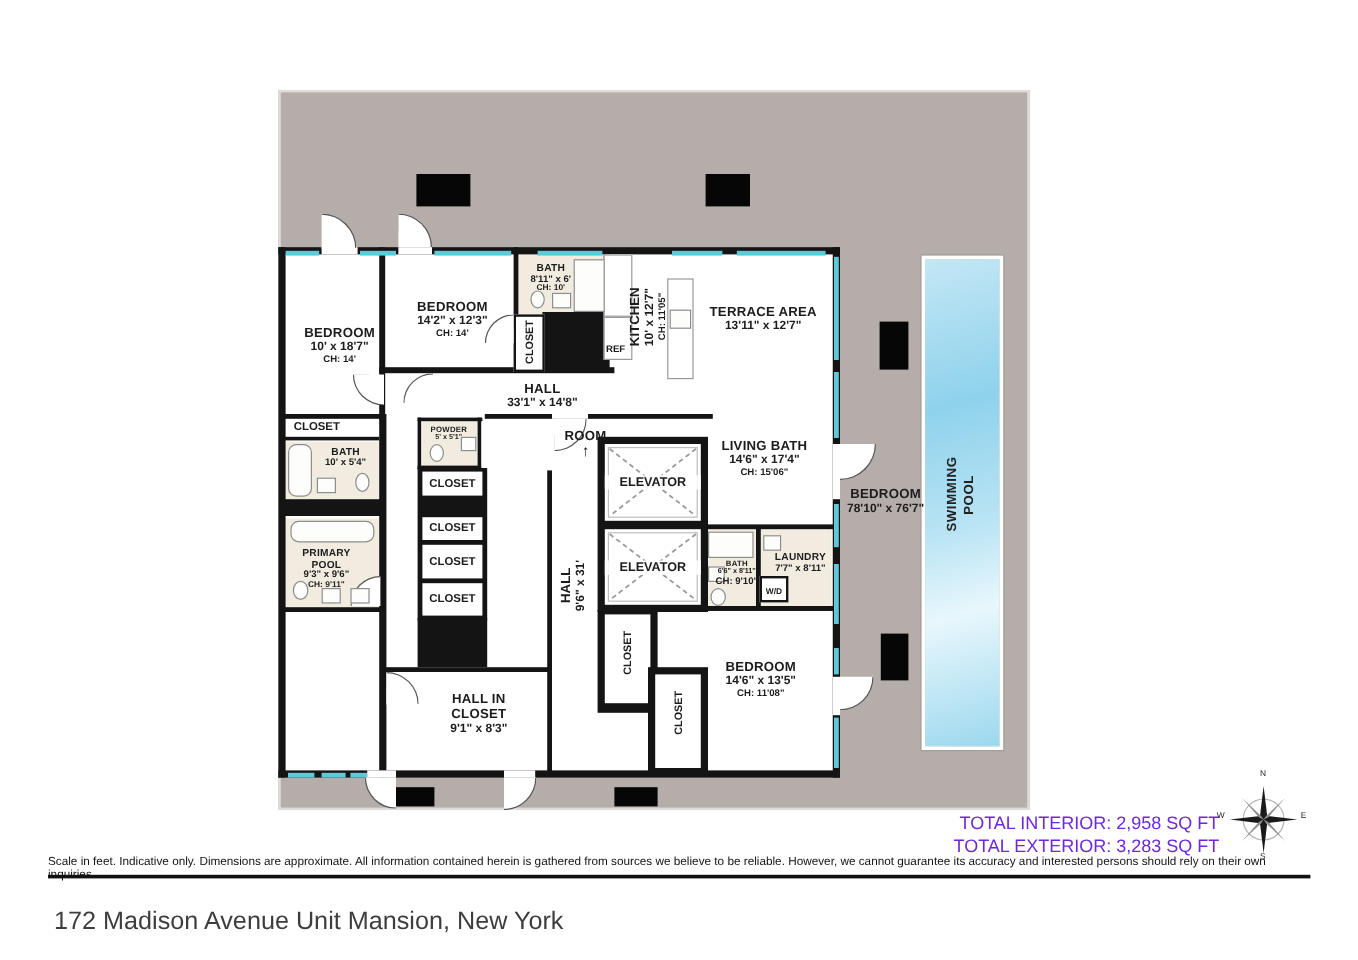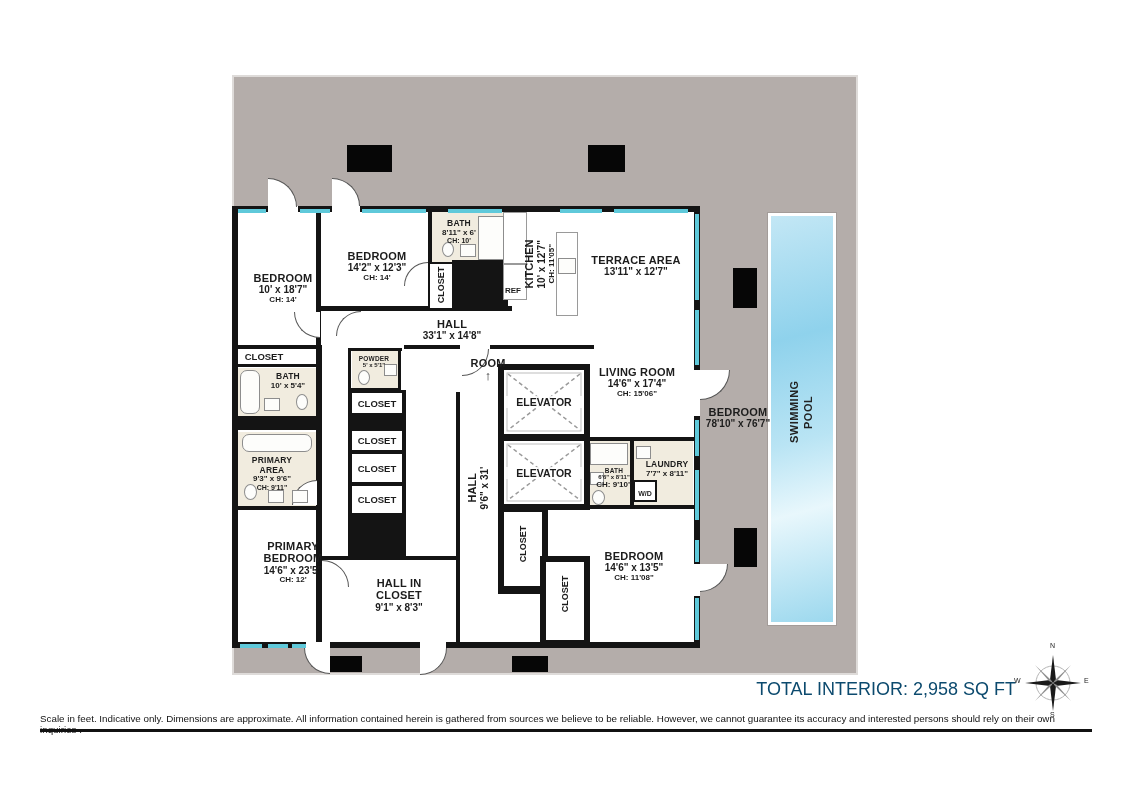--- a/index.html
+++ b/index.html
@@ -37,21 +37,21 @@
   .vclo{position:absolute;transform:translate(-50%,-50%) rotate(180deg);writing-mode:vertical-rl;font-size:9px;font-weight:700;color:#1c1c1c;}
   .hclo{position:absolute;transform:translate(-50%,-50%);font-size:9.5px;font-weight:700;color:#1c1c1c;white-space:nowrap;}
   .pool{position:absolute;left:768px;top:213px;width:68px;height:412px;background:linear-gradient(165deg,#c3e7f5 0%,#8fd2ec 30%,#b9e4f4 55%,#e8f7fc 72%,#9cd8ee 100%);border:3px solid #ffffff;box-shadow:0 0 0 1px #a39c99;box-sizing:border-box;}
   .pool-lbl{position:absolute;transform:translate(-50%,-50%) rotate(180deg);writing-mode:vertical-rl;height:86px;font-size:11px;font-weight:700;letter-spacing:.5px;color:#222;text-align:center;line-height:1.3;}
   .entry-arrow{display:block;font-size:13px;line-height:1;}
   
   .elev-cell{position:absolute;background:#fff;}
   .elev-cell svg{position:absolute;left:0;top:0;}
   .elev-lbl{position:absolute;left:0;right:0;top:50%;transform:translateY(-50%);text-align:center;font-size:10.5px;font-weight:700;color:#1c1c1c;background:rgba(255,255,255,.85);}
   
-  .totals{position:absolute;left:640px;top:678px;width:376px;text-align:right;font-size:18px;color:#0c4a6e;line-height:1.24;}
+  .totals{position:absolute;left:640px;top:678px;width:376px;text-align:right;font-size:15px;color:#6d28d9;line-height:1.24;}
   .disclaimer{position:absolute;left:40px;top:713px;width:1052px;font-size:9.8px;color:#131313;}
   .rule{position:absolute;left:40px;top:729px;width:1052px;height:3px;background:#111;}
   .address{position:absolute;left:45px;top:756px;font-size:21px;color:#3d3d3d;}
   .compass{position:absolute;left:1016px;top:645px;width:74px;height:76px;}
   .compass .pt{position:absolute;font-size:7px;color:#222;font-weight:400;}
   .counter{position:absolute;background:#fff;border:1px solid #9a9a9a;box-sizing:border-box;}
   .reflbl{position:absolute;font-size:8px;font-weight:700;color:#1c1c1c;}
   .wdbox{position:absolute;background:#fff;border:2px solid #141414;box-sizing:border-box;text-align:center;}
   .wdbox span{font-size:7px;font-weight:700;color:#1c1c1c;line-height:20px;}
 </style>
@@ -245,41 +245,36 @@
   <div class="lbl sm" style="left:288px;top:381px;">
     <span class="nm">BATH</span>
     <span class="dm">10' x 5'4"</span>
   </div>
   <div class="lbl xs" style="left:374px;top:362px;">
     <span class="nm">POWDER</span>
     <span class="dm">5' x 5'1"</span>
   </div>
   <div class="vclo" style="left:441px;top:285px;">CLOSET</div>
   <div class="lbl" style="left:637px;top:382px;">
-    <span class="nm">LIVING ROOM</span>
+    <span class="nm">LIVING BATH</span>
     <span class="dm">14'6" x 17'4"</span>
     <span class="ch">CH: 15'06"</span>
   </div>
   <div class="vlbl" style="left:478px;top:488px;">
     <span class="nm">HALL</span>
     <span class="dm">9'6" x 31'</span>
   </div>
   <div class="hclo" style="left:377px;top:403px;">CLOSET</div>
   <div class="hclo" style="left:377px;top:440px;">CLOSET</div>
   <div class="hclo" style="left:377px;top:468px;">CLOSET</div>
   <div class="hclo" style="left:377px;top:499px;">CLOSET</div>
   <div class="lbl sm wr" style="left:272px;top:474px;width:62px;">
-    <span class="nm">PRIMARY AREA</span>
+    <span class="nm">PRIMARY POOL</span>
     <span class="dm">9'3" x 9'6"</span>
     <span class="ch">CH: 9'11"</span>
-  </div>
-  <div class="lbl wr" style="left:293px;top:562px;width:94px;">
-    <span class="nm">PRIMARY BEDROOM</span>
-    <span class="dm">14'6" x 23'5"</span>
-    <span class="ch">CH: 12'</span>
   </div>
   <div class="lbl wr" style="left:399px;top:595px;width:72px;">
     <span class="nm">HALL IN CLOSET</span>
     <span class="dm">9'1" x 8'3"</span>
   </div>
   <div class="lbl xs" style="left:614px;top:478px;">
     <span class="nm">BATH</span>
     <span class="dm">6'6" x 8'11"</span>
     <span class="ch">CH: 9'10"</span>
   </div>
@@ -294,20 +289,21 @@
     <span class="dm">14'6" x 13'5"</span>
     <span class="ch">CH: 11'08"</span>
   </div>
   <div class="lbl" style="left:738px;top:418px;">
     <span class="nm">BEDROOM</span>
     <span class="dm">78'10" x 76'7"</span>
   </div>
 
   <div class="totals">
     <div>TOTAL INTERIOR: 2,958 SQ FT</div>
+    <div>TOTAL EXTERIOR: 3,283 SQ FT</div>
   </div>
 
   <div class="compass">
     <svg width="74" height="76" viewBox="0 0 74 76">
       <circle cx="37" cy="38" r="17" fill="none" stroke="#b5b5b5" stroke-width="1"></circle>
       <polygon points="37,10 40,35 37,38 34,35" fill="#1a1a1a"></polygon>
       <polygon points="37,66 34,41 37,38 40,41" fill="#1a1a1a"></polygon>
       <polygon points="9,38 34,35 37,38 34,41" fill="#1a1a1a"></polygon>
       <polygon points="65,38 40,41 37,38 40,35" fill="#1a1a1a"></polygon>
       <polygon points="19,20 35,35 37,38 33,36" fill="#8d8d8d"></polygon>
@@ -317,14 +313,15 @@
     </svg>
     <span class="pt" style="left:34px;top:-3px;">N</span>
     <span class="pt" style="left:68px;top:32px;">E</span>
     <span class="pt" style="left:34px;top:66px;">S</span>
     <span class="pt" style="left:-2px;top:32px;">W</span>
   </div>
 
   <div class="disclaimer">Scale in feet. Indicative only. Dimensions are approximate. All information contained herein is gathered from sources we believe to be reliable. However, we cannot guarantee its accuracy and interested persons should rely on their own inquiries .</div>
   <div class="rule"></div>
 
+  <div class="address">172 Madison Avenue Unit Mansion, New York</div>
 
 </div>
 
 </body></html>

